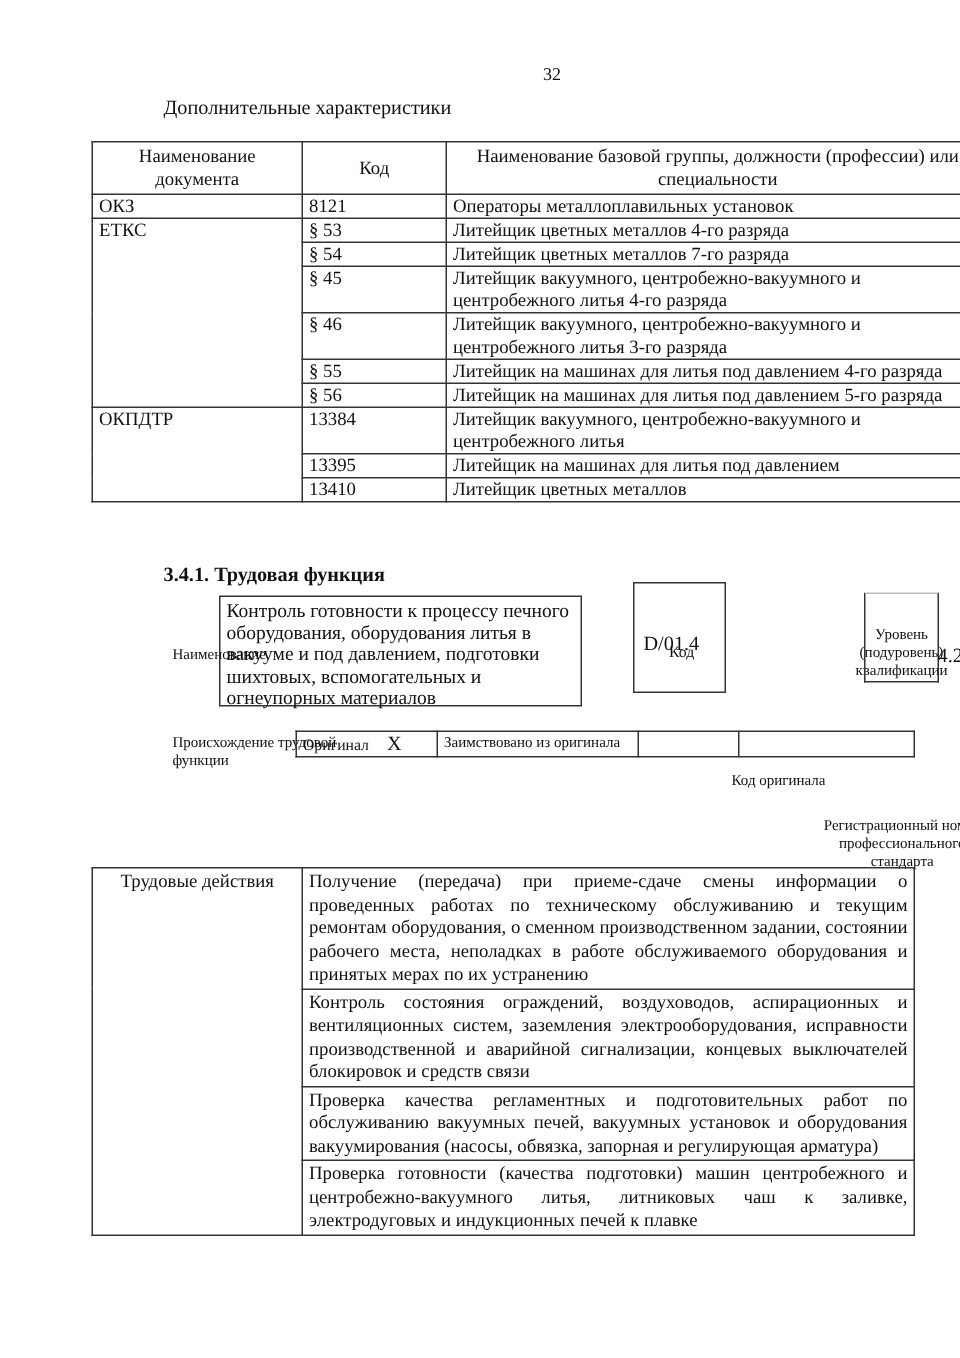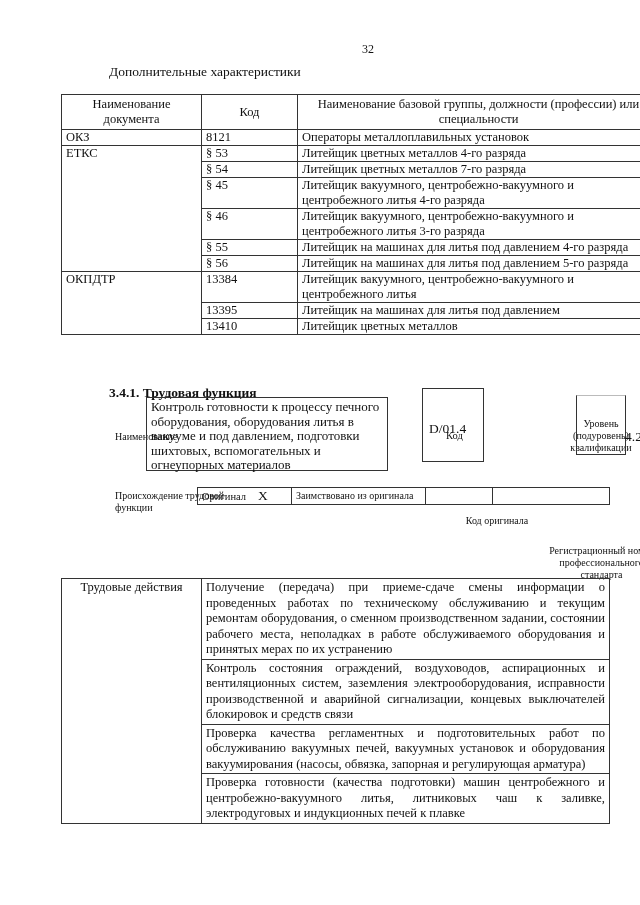--- a/index.html
+++ b/index.html
@@ -16,21 +16,21 @@
     position: absolute; top: 94px; left: 61px; width: 599px;
     border-collapse: collapse; font-size: 12.5px; line-height: 15px;
   }
   table.t1 td, table.t1 th {
     border: 1px solid #333; padding: 0 4px; vertical-align: top; font-weight: normal;
   }
   table.t1 th { text-align: center; vertical-align: middle; padding: 2px 4px; }
   .c1 { width: 131px; }
   .c2 { width: 87px; }
 
-  .tf-title { top: 385px; left: 61px; font-size: 13.5px; font-weight: bold; }
+  .tf-title { top: 375px; left: 61px; font-size: 13.5px; font-weight: bold; }
 
   .lbl-small { font-size: 10px; line-height: 12px; }
   .name-label { top: 431px; left: 67px; }
   .name-box {
     top: 397px; left: 146px; width: 242px; height: 74px;
     border: 1px solid #333; padding: 2px 4px; font-size: 13px; line-height: 14.5px; box-sizing: border-box;
   }
   .kod-label { top: 430px; left: 398px; font-size: 10.5px; }
   .kod-box {
     top: 388px; left: 422px; width: 62px; height: 74px; border: 1px solid #333;
@@ -46,21 +46,21 @@
   .origin-label { top: 490px; left: 67px; width: 130px; }
   table.t2 {
     position: absolute; top: 487px; left: 197px; width: 413px; height: 14px;
     border-collapse: collapse;
   }
   table.t2 td { border: 1px solid #333; padding: 0 4px; vertical-align: middle; }
   .orig-cell { width: 85px; font-size: 10.5px; }
   .orig-x { font-size: 13.5px; margin-left: 12px; }
   .borrow-cell { width: 125px; font-size: 10px; line-height: 12px; }
   .code-cell { width: 58px; }
-  .kod-orig-label { top: 515px; left: 414px; width: 70px; text-align: center; }
+  .kod-orig-label { top: 515px; left: 436px; width: 70px; text-align: center; }
   .reg-label { top: 515px; left: 497px; width: 113px; text-align: center; margin-top: 30px; }
 
   table.t3 {
     position: absolute; top: 578px; left: 61px; width: 549px;
     border-collapse: collapse; font-size: 12.5px; line-height: 15.5px;
   }
   table.t3 td { border: 1px solid #333; padding: 1px 4px; vertical-align: top; text-align: center; }
   table.t3 td.td-label { width: 131px; }
   table.t3 td.td-act { text-align: justify; margin-top: 27px; }
 </style>

